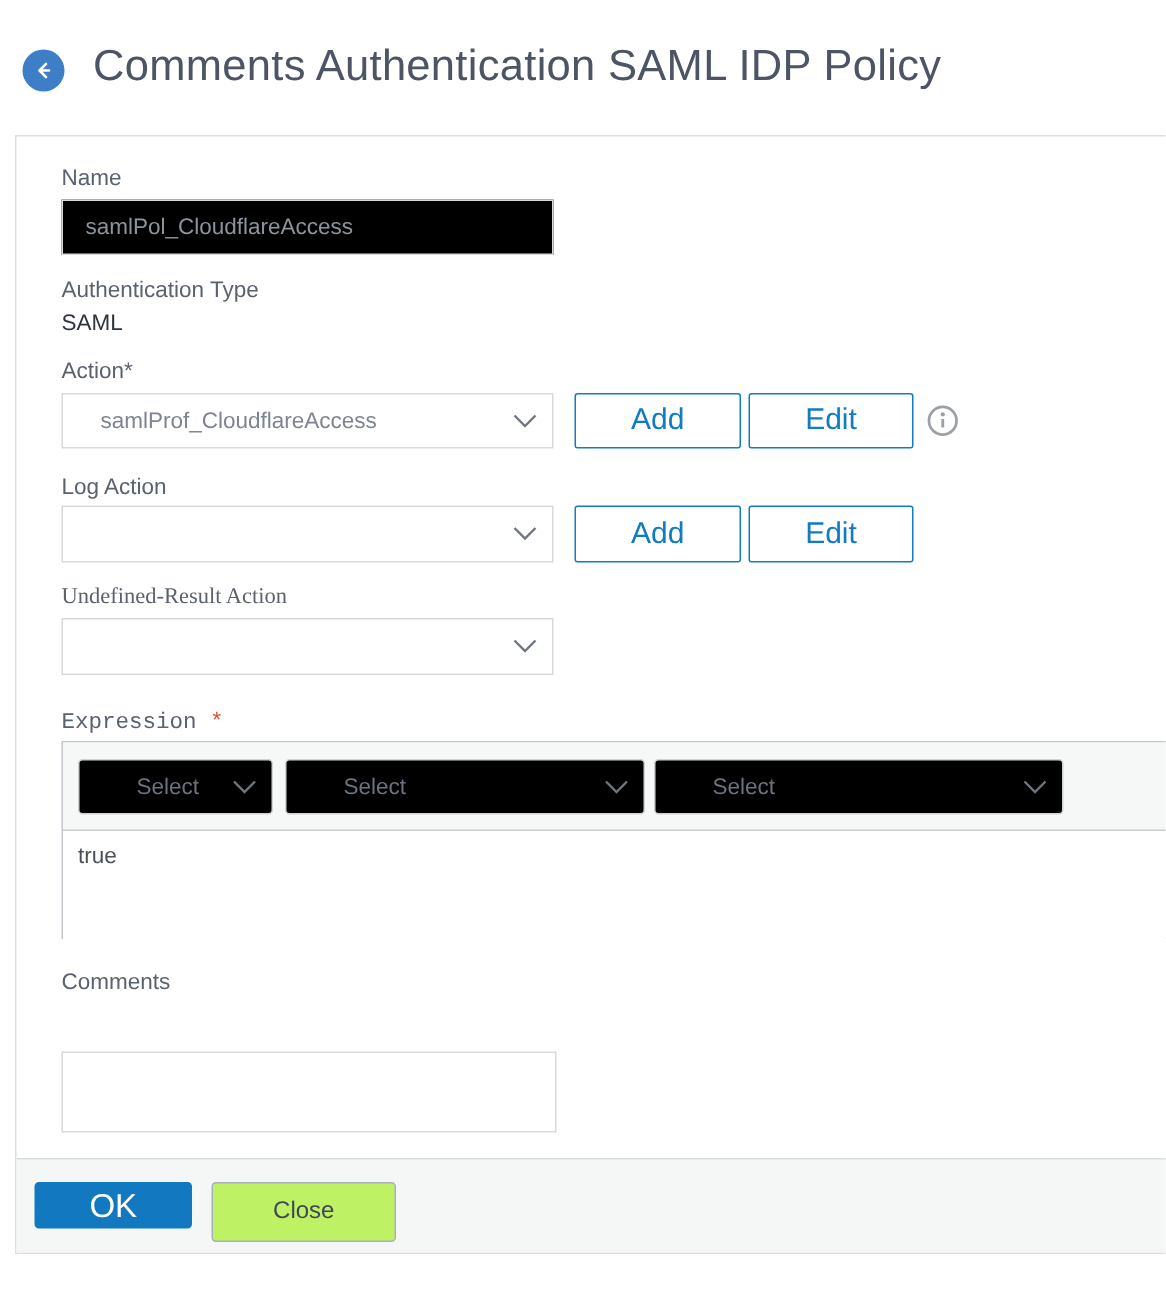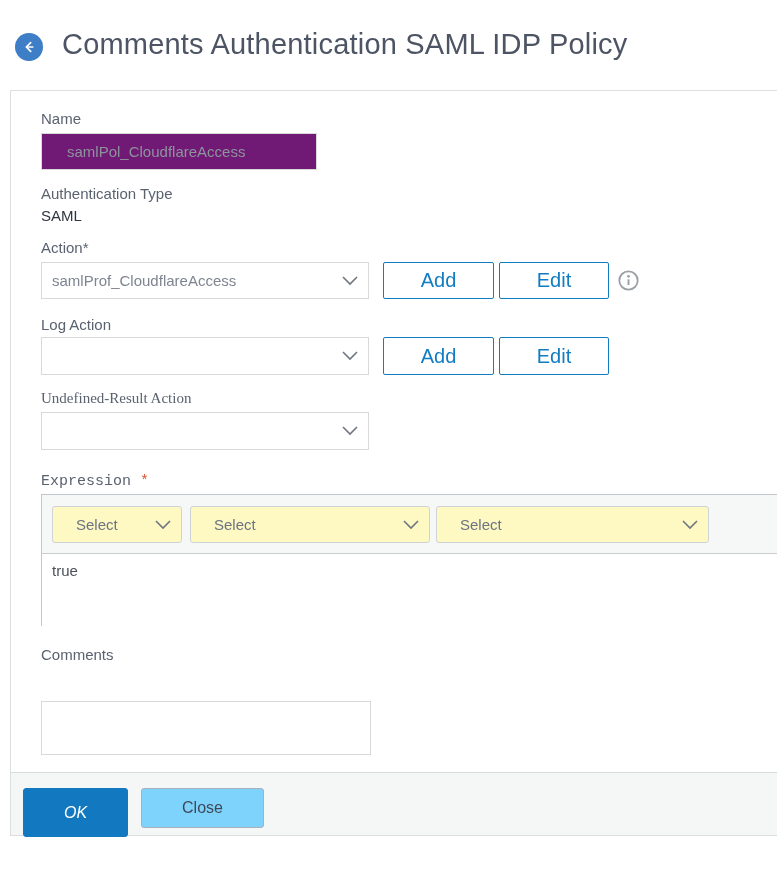--- a/index.html
+++ b/index.html
@@ -31,30 +31,30 @@
   .field-label {
     position: absolute; left: 30px;
     font-size: 15px; color: #5a6270; white-space: nowrap;
   }
   .req-mark { color: #dc5034; }
   .static-value {
     position: absolute; left: 30px;
     font-size: 15px; font-weight: normal; color: #2f3540;
   }
   .text-box {
-    position: absolute; left: 30px; width: 276px; height: 37px;
-    background: #701a75; border: 1px solid #d9d9d9;
-    line-height: 35px; padding-left: 25px;
+    position: absolute; left: 30px; width: 328px; height: 37px;
+    background: #000000; border: 1px solid #d9d9d9;
+    line-height: 35px; padding-left: 15px;
     font-size: 15px; color: #8d949d;
     overflow: hidden; white-space: nowrap;
   }
   .select-box {
     position: absolute; left: 30px; width: 328px; height: 37px;
     background: #ffffff; border: 1px solid #d9d9d9;
-    line-height: 35px; padding-left: 10px;
+    line-height: 35px; padding-left: 25px;
     font-size: 15px; color: #7e8590;
     cursor: pointer; white-space: nowrap;
   }
   .chevron {
     position: absolute; right: 10px; top: 50%;
     transform: translateY(-50%);
     width: 16px; height: 10px; pointer-events: none;
   }
   .btn-outline-blue {
     position: absolute; height: 37px;
@@ -71,49 +71,49 @@
     position: absolute; left: 30px; top: 403px;
     width: 860px; height: 132px;
     border: 1px solid #c2c6ca; background: #ffffff;
   }
   .expr-toolbar {
     position: relative; height: 59px;
     background: #f6f8f8; border-bottom: 1px solid #c9cdd0;
   }
   .expr-select {
     position: absolute; top: 11px; height: 37px;
-    background: #fef9c3; border: 1px solid #cfd3d6; border-radius: 3px;
-    line-height: 35px; padding-left: 23px;
+    background: #000000; border: 1px solid #cfd3d6; border-radius: 3px;
+    line-height: 35px; padding-left: 38px;
     font-size: 15px; color: #6b7380; cursor: pointer;
   }
   .expr-value {
     width: 100%; height: 72px; border: none; resize: none;
     padding: 8px 10px; font-size: 15px; color: #4b515a;
     font-family: inherit; background: #ffffff; outline: none;
   }
   .comments-area {
     position: absolute; left: 30px; top: 610px;
     width: 330px; height: 54px;
     border: 1px solid #d9d9d9; resize: none;
     padding: 6px 8px; font-size: 15px; color: #4b515a;
     font-family: inherit; outline: none;
   }
   
   .footer {
     position: absolute; left: 0; bottom: 0; width: 100%; height: 63px;
     background: #f5f6f6; border-top: 1px solid #d9dcde;
   }
   .btn-ok {
-    position: absolute; left: 12px; top: 15px; width: 105px; height: 49px;
+    position: absolute; left: 12px; top: 15px; width: 105px; height: 31px;
     background: #1279c0; border: 1px solid #1279c0; border-radius: 3px;
-    color: #ffffff; font-size: 16px; font-family: inherit; cursor: pointer; font-style: italic;
+    color: #ffffff; font-size: 22px; font-family: inherit; cursor: pointer;
   }
   .btn-close {
     position: absolute; left: 130px; top: 15px; width: 123px; height: 40px;
-    background: #7dd3fc; border: 1px solid #a8b0bd; border-radius: 3px;
+    background: #bef264; border: 1px solid #a8b0bd; border-radius: 3px;
     color: #3f4857; font-size: 16px; font-family: inherit; cursor: pointer;
   }
 </style>
 </head>
 <body>
 
 <button class="back-btn">
   <span style="display:flex;">
     <svg width="16" height="16" viewBox="0 0 24 24">
       <path d="M14.5 5.5 L8 12 L14.5 18.5" fill="none" stroke="#ffffff" stroke-width="2.6" stroke-linecap="round" stroke-linejoin="round"></path>

